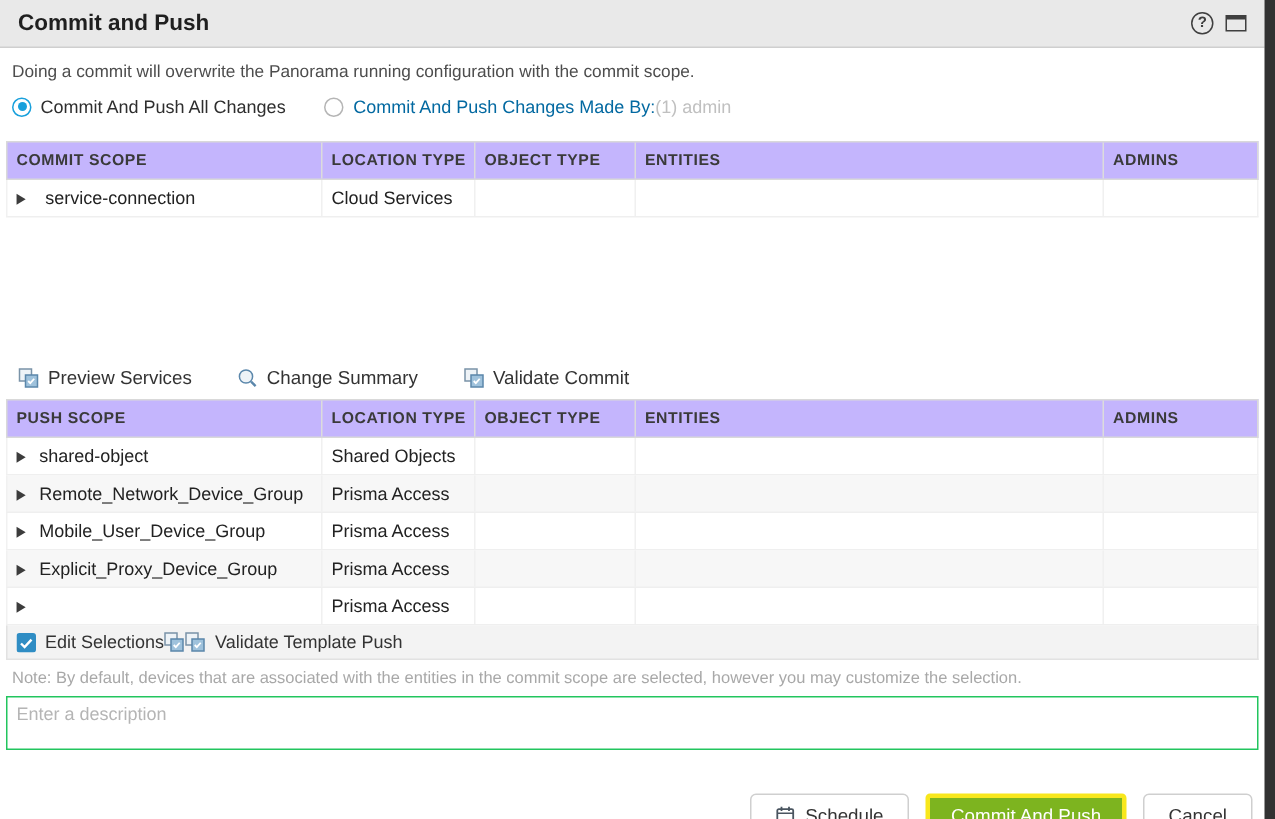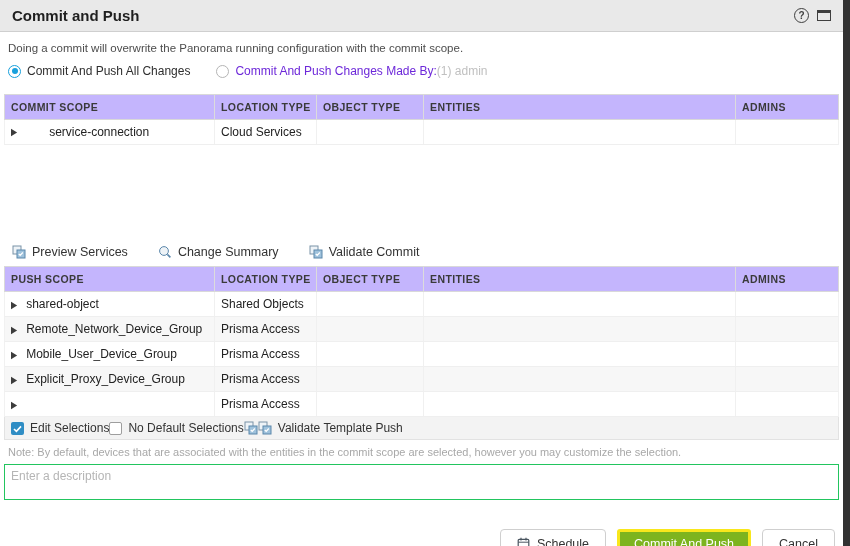--- a/index.html
+++ b/index.html
@@ -21,38 +21,38 @@
   .win-ic { width:14px; height:11px; border:1.4px solid #3f3f3f; border-top-width:3px; cursor:pointer; }
 
   .intro { font-size:11.5px; color:#4d4d4d; padding:10px 8px 5px; }
 
   .radio-row { display:flex; align-items:center; padding:5px 8px 16px; font-size:12px; }
   .radio { width:13px; height:13px; border-radius:50%; border:1px solid #b5b5b5; background:#fff;
     position:relative; margin-right:6px; flex:0 0 auto; cursor:pointer; }
   .radio.sel { border-color:#18a0dc; }
   .radio.sel::after { content:""; position:absolute; inset:2.5px; border-radius:50%; background:#18a0dc; }
   .radio-label { color:#2e2e2e; margin-right:26px; }
-  .radio-label.dim { color:#6d28d9; margin-right:0; }
+  .radio-label.dim { color:#0369a1; margin-right:0; }
   .radio-detail { color:#c0c0c0; }
 
   
   .tbl { margin:0 4px; }
   .thead, .trow { display:grid; grid-template-columns:210px 102px 107px 312px 1fr; }
   .thead { background:#c4b5fd; border:1px solid #d9d9d9; }
   .thead .hcell { font-size:10.5px; font-weight:bold; color:#3a3a3a; letter-spacing:.4px;
     padding:6px 6px; border-right:1px solid #dcdcdc; white-space:nowrap; overflow:hidden; }
   .thead .hcell:last-child { border-right:none; }
   .trow { background:#fff; border-bottom:1px solid #efefef; border-left:1px solid #f1f1f1; border-right:1px solid #f1f1f1; cursor:pointer; }
   .trow.alt { background:#f7f7f7; }
   .trow .cell { font-size:12px; color:#222; padding:5px 6px; border-right:1px solid #f0f0f0;
     white-space:nowrap; overflow:hidden; min-height:24px; }
   .trow .cell:last-child { border-right:none; }
   .scope-cell { display:flex; align-items:center; }
   .arrow { font-size:8px; color:#3c3c3c; margin-right:9px; transform:scaleY(1.2); cursor:pointer; }
-  .commit-indent { margin-left:23px; }
+  .commit-indent { margin-left:4px; }
   .commit-space { height:93px; }
 
   
   .act-bar { display:flex; align-items:center; gap:30px; padding:7px 12px; height:28px; }
   .act-item { display:flex; align-items:center; gap:6px; font-size:12.5px; color:#333; cursor:pointer; }
   .push-bar { margin:0 4px; background:#f3f3f3; border:1px solid #e2e2e2; border-top:none;
     display:flex; align-items:center; height:23px; padding:0 6px; }
   .push-bar .act-item { font-size:12px; }
   .chk { width:13px; height:13px; border:1px solid #9e9e9e; background:#fff; border-radius:2px; cursor:pointer; }
 
@@ -216,24 +216,20 @@
     <div class="act-item">
       <span>
         <svg width="13" height="13" viewBox="0 0 13 13">
             <rect width="13" height="13" rx="2" fill="#2f8dc4"></rect>
             <path d="M3 7l2.4 2.4L10 4.4" stroke="#fff" stroke-width="1.6" fill="none"></path>
           </svg>
       </span>
       <span>Edit Selections</span>
     </div>
     <div class="act-item">
-      <span class="chk"></span>
-      <span>No Default Selections</span>
-    </div>
-    <div class="act-item">
       <span>
         <svg width="14" height="14" viewBox="0 0 14 14">
             <rect x="1" y="1" width="8" height="8" fill="#eef3f7" stroke="#7a93a8"></rect>
             <rect x="5" y="5" width="8" height="8" fill="#9fc2dc" stroke="#5b87ab"></rect>
             <path d="M6.8 9l1.4 1.4L10.8 7.5" stroke="#fff" stroke-width="1.2" fill="none"></path>
           </svg>
       </span>
     </div>
     <div class="act-item">
       <span>

